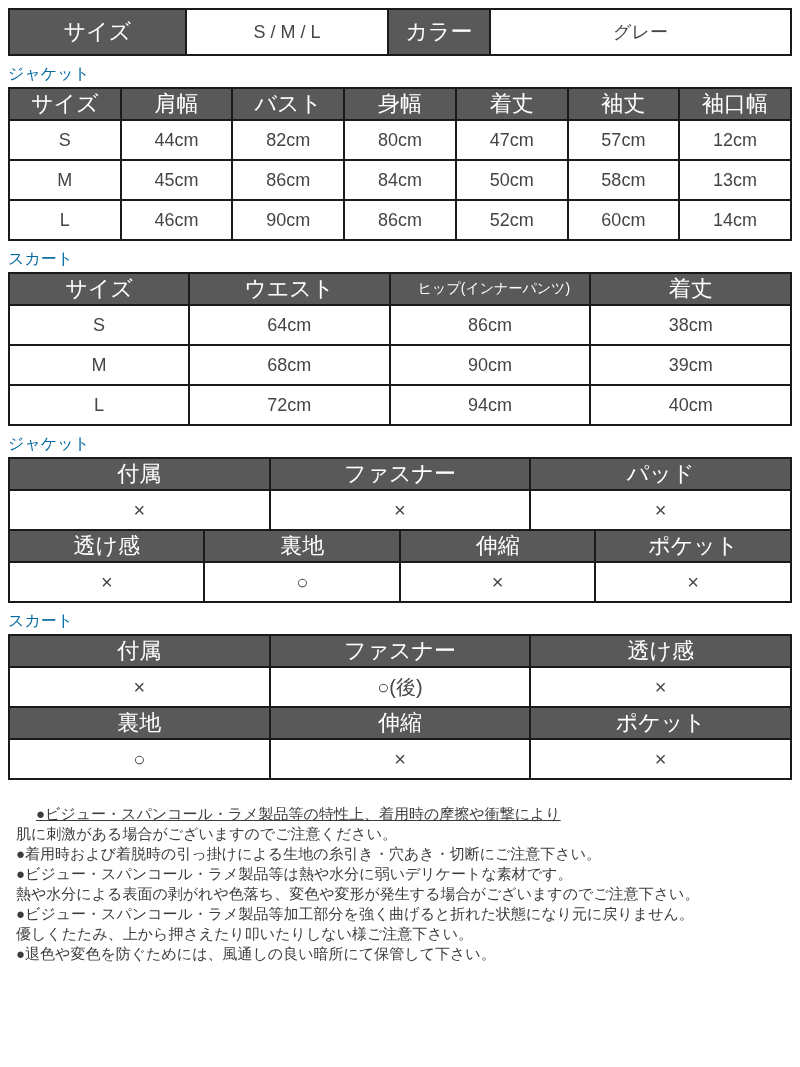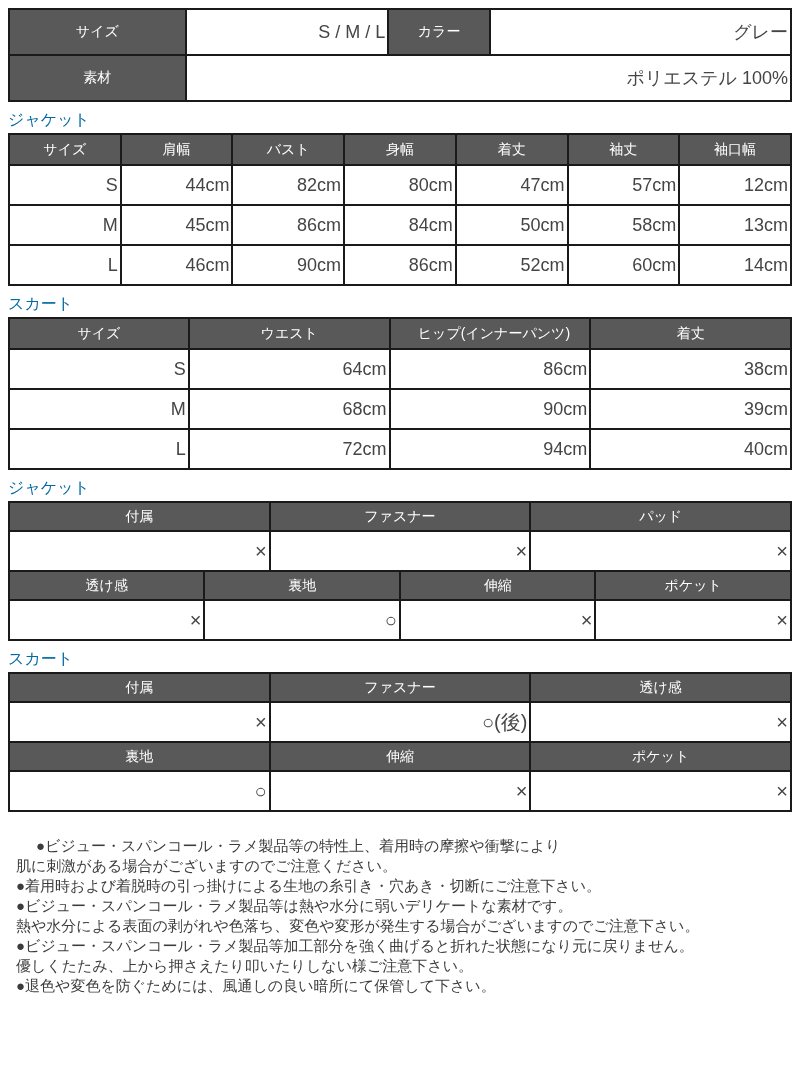--- a/index.html
+++ b/index.html
@@ -30,27 +30,26 @@
     text-align:center;
     vertical-align:middle;
     padding:0 2px;
     overflow:hidden;
     white-space:nowrap;
   }
   th.hdr,td.hdr{
     background:var(--header-bg);
     color:var(--header-text);
     font-weight:normal;
-    font-size:14px;
+    font-size:22px;
   }
   td.val{
     background:#ffffff;
     color:var(--body-text);
     font-size:18px;
-    text-align:right;
   }
 
   
   .spec td{height:46px;}
   .spec col.c1{width:22.6%;}
   .spec col.c2{width:25.9%;}
   .spec col.c3{width:13.0%;}
 
   
   .size-table th{height:31px;}
@@ -73,44 +72,40 @@
 
   .notes{
     margin-top:24px;
     padding-left:8px;
     font-size:15px;
     line-height:20px;
     color:var(--note-text);
   }
   .note-line{white-space:nowrap;}
   .ind-title{padding-left:30px;}
-  .ind-bullet{padding-left:20px;}
+  .ind-bullet{padding-left:20px;text-decoration:underline;}
 </style>
 </head>
 <body>
 
 <div class="page">
 
   <table class="spec">
     <colgroup>
         <col class="c1">
         <col class="c2">
         <col class="c3">
         <col>
       </colgroup>
     <tbody>
         <tr>
       <td class="hdr">サイズ</td>
       <td class="val">S / M / L</td>
       <td class="hdr">カラー</td>
       <td class="val">グレー</td>
-    </tr>
-    <tr>
-      <td class="hdr">素材</td>
-      <td class="val" colspan="3">ポリエステル 100%</td>
     </tr>
   </tbody>
     </table>
 
   <div class="section-label">ジャケット</div>
   <table class="size-table">
     <tbody>
         <tr>
       <th class="hdr">サイズ</th>
       <th class="hdr">肩幅</th>

